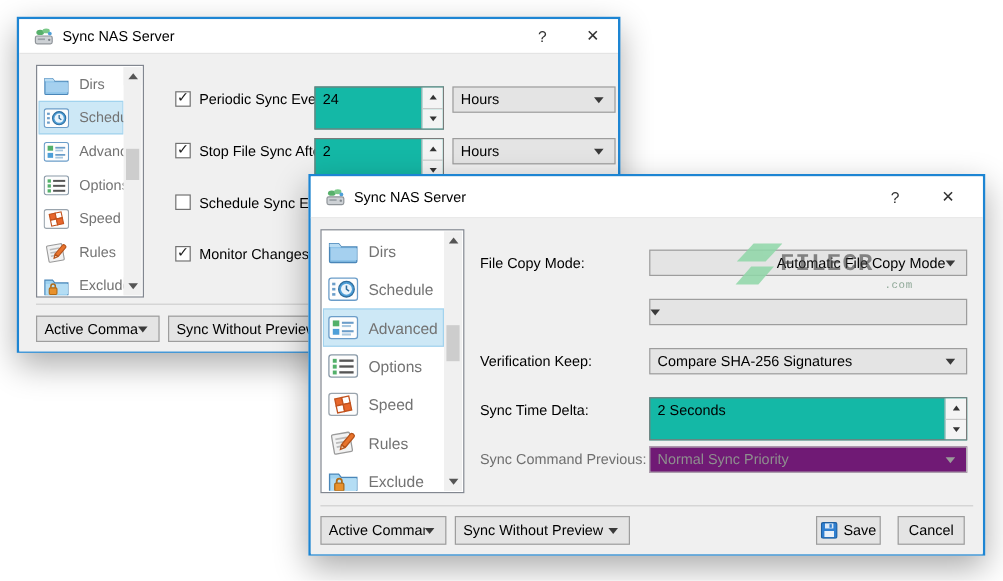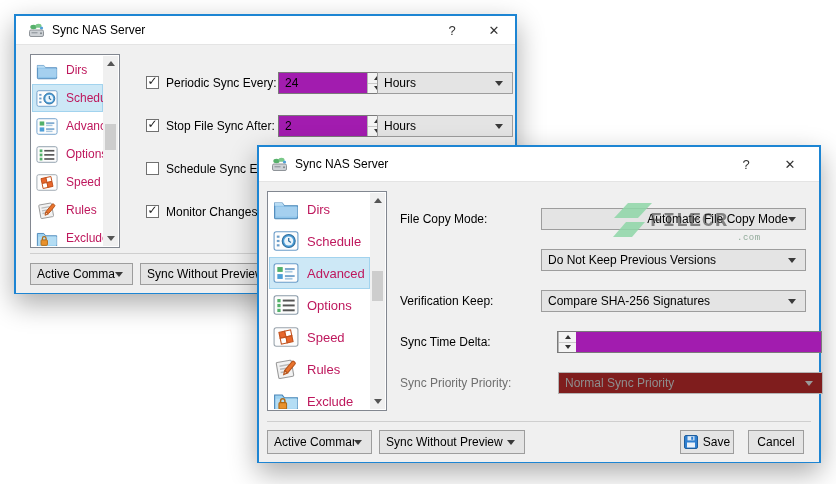--- a/index.html
+++ b/index.html
@@ -33,21 +33,21 @@
   
   .sidebar{position:absolute;background:#ffffff;border:1px solid #828790;overflow:hidden;box-sizing:border-box;}
   .back-win .sidebar{left:14px;top:9px;width:90px;height:194px;}
   .front-win .sidebar{left:8px;top:9px;width:120px;height:220px;}
   .side-items{position:absolute;left:1px;top:1px;right:16px;bottom:1px;overflow:hidden;}
   .item{display:flex;align-items:center;box-sizing:border-box;border:1px solid transparent;padding-left:3px;}
   .back-win .item{height:28px;}
   .front-win .item{height:32px;}
   .item.sel{background:#cde8f6;border-color:#a2d3ee;}
   .item .ic{display:inline-flex;flex:0 0 auto;}
-  .item .lbl{margin-left:8px;color:#be185d;white-space:nowrap;}
+  .item .lbl{margin-left:8px;color:#737373;white-space:nowrap;}
   .back-win .item .lbl{font-size:12px;}
   .front-win .item .lbl{font-size:13px;}
 
   
   .vscroll{position:absolute;top:1px;bottom:1px;right:1px;width:15px;background:#f0f0f0;}
   .sb-btn{position:absolute;left:0;width:15px;height:15px;display:flex;align-items:center;justify-content:center;background:#f0f0f0;}
   .sb-up{top:0;} .sb-down{bottom:0;}
   .sb-thumb{position:absolute;left:2px;width:11px;background:#cdcdcd;}
   .back-win .sb-thumb{top:68px;height:26px;}
   .front-win .sb-thumb{top:78px;height:30px;}
@@ -62,24 +62,24 @@
   .row-lbl{position:absolute;font-size:12px;color:#000;line-height:22px;white-space:nowrap;}
   .dim{color:#6f6f6f;}
   .cb{position:absolute;width:13px;height:13px;background:#fff;border:1px solid #707070;box-sizing:border-box;
       display:flex;align-items:center;justify-content:center;}
   .cb-check{font-size:12px;line-height:11px;color:#1a1a1a;margin-top:-2px;}
   .combo{position:absolute;height:22px;background:#e4e4e4;border:1px solid #9d9d9d;box-sizing:border-box;
          display:flex;align-items:center;}
   .combo-text{font-size:12px;color:#000;padding-left:6px;white-space:nowrap;overflow:hidden;flex:1;}
   .combo .arrow{width:0;height:0;border-left:4.5px solid transparent;border-right:4.5px solid transparent;
                 border-top:5px solid #3a3a3a;margin-right:9px;flex:0 0 auto;}
-  .combo.disabled{background:#7f1d1d;border-color:#b4b4b4;margin-left:17px;}
+  .combo.disabled{background:#701a75;border-color:#b4b4b4;}
   .combo.disabled .combo-text{color:#8e8e8e;}
   .combo.disabled .arrow{border-top-color:#9a9a9a;}
-  .spinbox{position:absolute;height:22px;background:#a21caf;border:1px solid #7a7a7a;box-sizing:border-box;display:flex;margin-left:16px;}
+  .spinbox{position:absolute;height:36px;background:#14b8a6;border:1px solid #7a7a7a;box-sizing:border-box;display:flex;}
   .spin-text{font-size:12px;color:#000;padding-left:6px;line-height:20px;flex:1;white-space:nowrap;overflow:hidden;}
   .spin-btns{width:17px;border-left:1px solid #b5b5b5;display:flex;flex-direction:column;flex:0 0 auto;}
   .spin-b{flex:1;display:flex;align-items:center;justify-content:center;background:#f4f4f4;}
   .spin-b:first-child{border-bottom:1px solid #c9c9c9;}
   .sep{position:absolute;height:1px;background:#cfcfcf;}
   .btn{position:absolute;height:24px;background:#e4e4e4;border:1px solid #9d9d9d;box-sizing:border-box;
        display:flex;align-items:center;justify-content:center;font-size:12px;color:#000;gap:5px;}
 
   
   .watermark{position:absolute;left:612px;top:197px;width:130px;height:52px;z-index:40;pointer-events:none;font-family:Liberation Mono, monospace;}
@@ -407,43 +407,43 @@
       </div>
     </div>
 
     <span class="row-lbl" style="left:141px;top:26px;">File Copy Mode:</span>
     <div class="combo" style="left:282px;top:26px;width:265px;text-align:right;">
       <span class="combo-text">Automatic File Copy Mode</span>
         <i class="arrow"></i>
     </div>
 
     <div class="combo" style="left:282px;top:67px;width:265px;">
-      <span class="combo-text">Do Not Keep Previous Versions</span>
         <i class="arrow"></i>
     </div>
 
     <span class="row-lbl" style="left:141px;top:108px;">Verification Keep:</span>
     <div class="combo" style="left:282px;top:108px;width:265px;">
       <span class="combo-text">Compare SHA-256 Signatures</span>
         <i class="arrow"></i>
     </div>
 
     <span class="row-lbl" style="left:141px;top:149px;">Sync Time Delta:</span>
     <div class="spinbox" style="left:282px;top:149px;width:265px;">
+      <span class="spin-text">2 Seconds</span>
       <span class="spin-btns">
           <span class="spin-b">
             <i class="tri-up sm"></i>
           </span>
           <span class="spin-b">
             <i class="tri-down sm"></i>
           </span>
         </span>
     </div>
 
-    <span class="row-lbl dim" style="left:141px;top:190px;">Sync Priority Priority:</span>
+    <span class="row-lbl dim" style="left:141px;top:190px;">Sync Command Previous:</span>
     <div class="combo disabled" style="left:282px;top:190px;width:265px;">
       <span class="combo-text">Normal Sync Priority</span>
         <i class="arrow"></i>
     </div>
 
     <div class="sep" style="left:8px;top:239px;width:544px;"></div>
     <div class="combo" style="left:8px;top:248px;width:105px;height:24px;">
       <span class="combo-text">Active Command</span>
         <i class="arrow"></i>
     </div>

